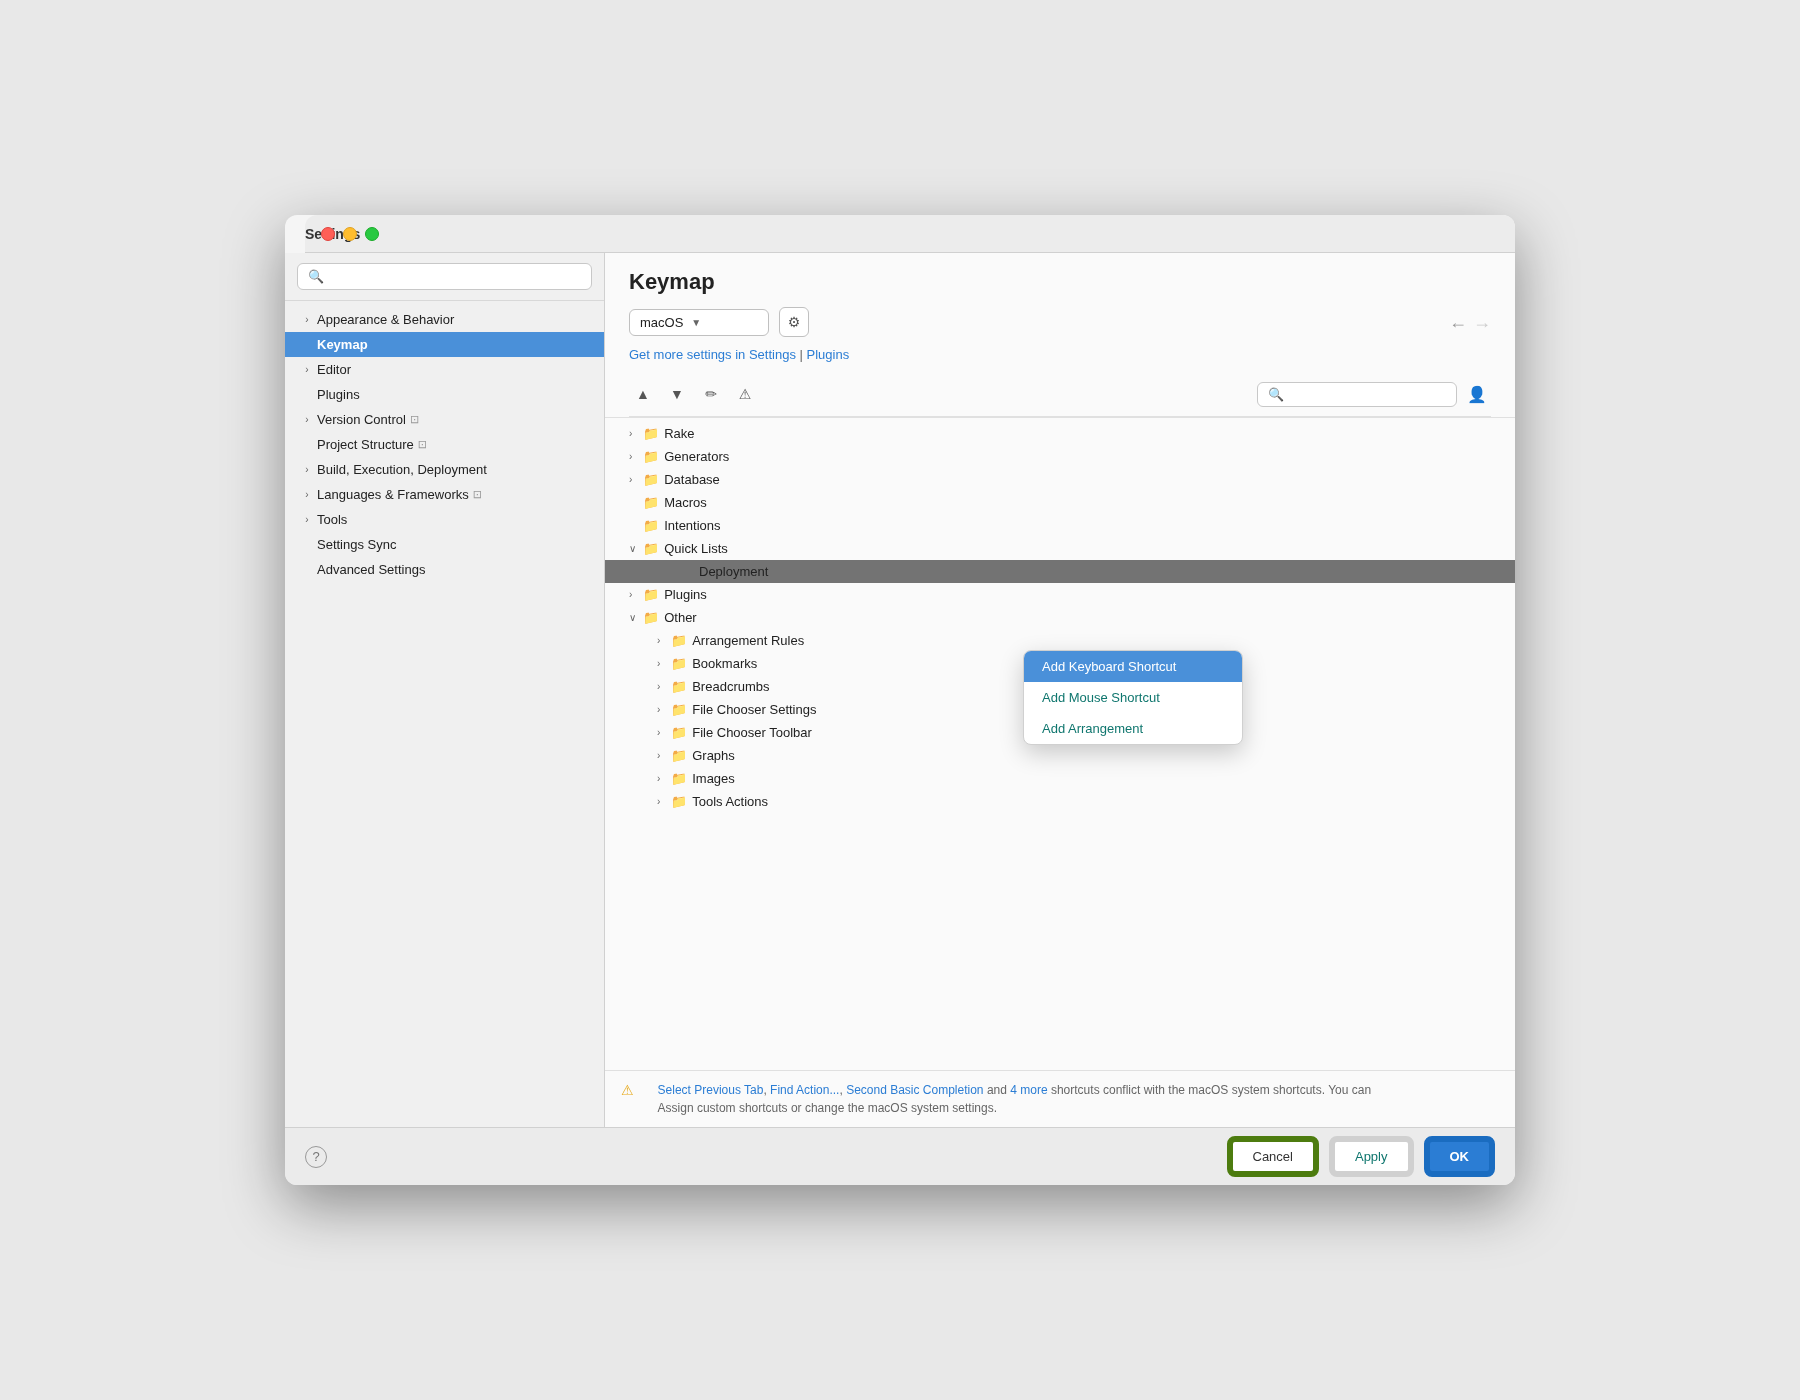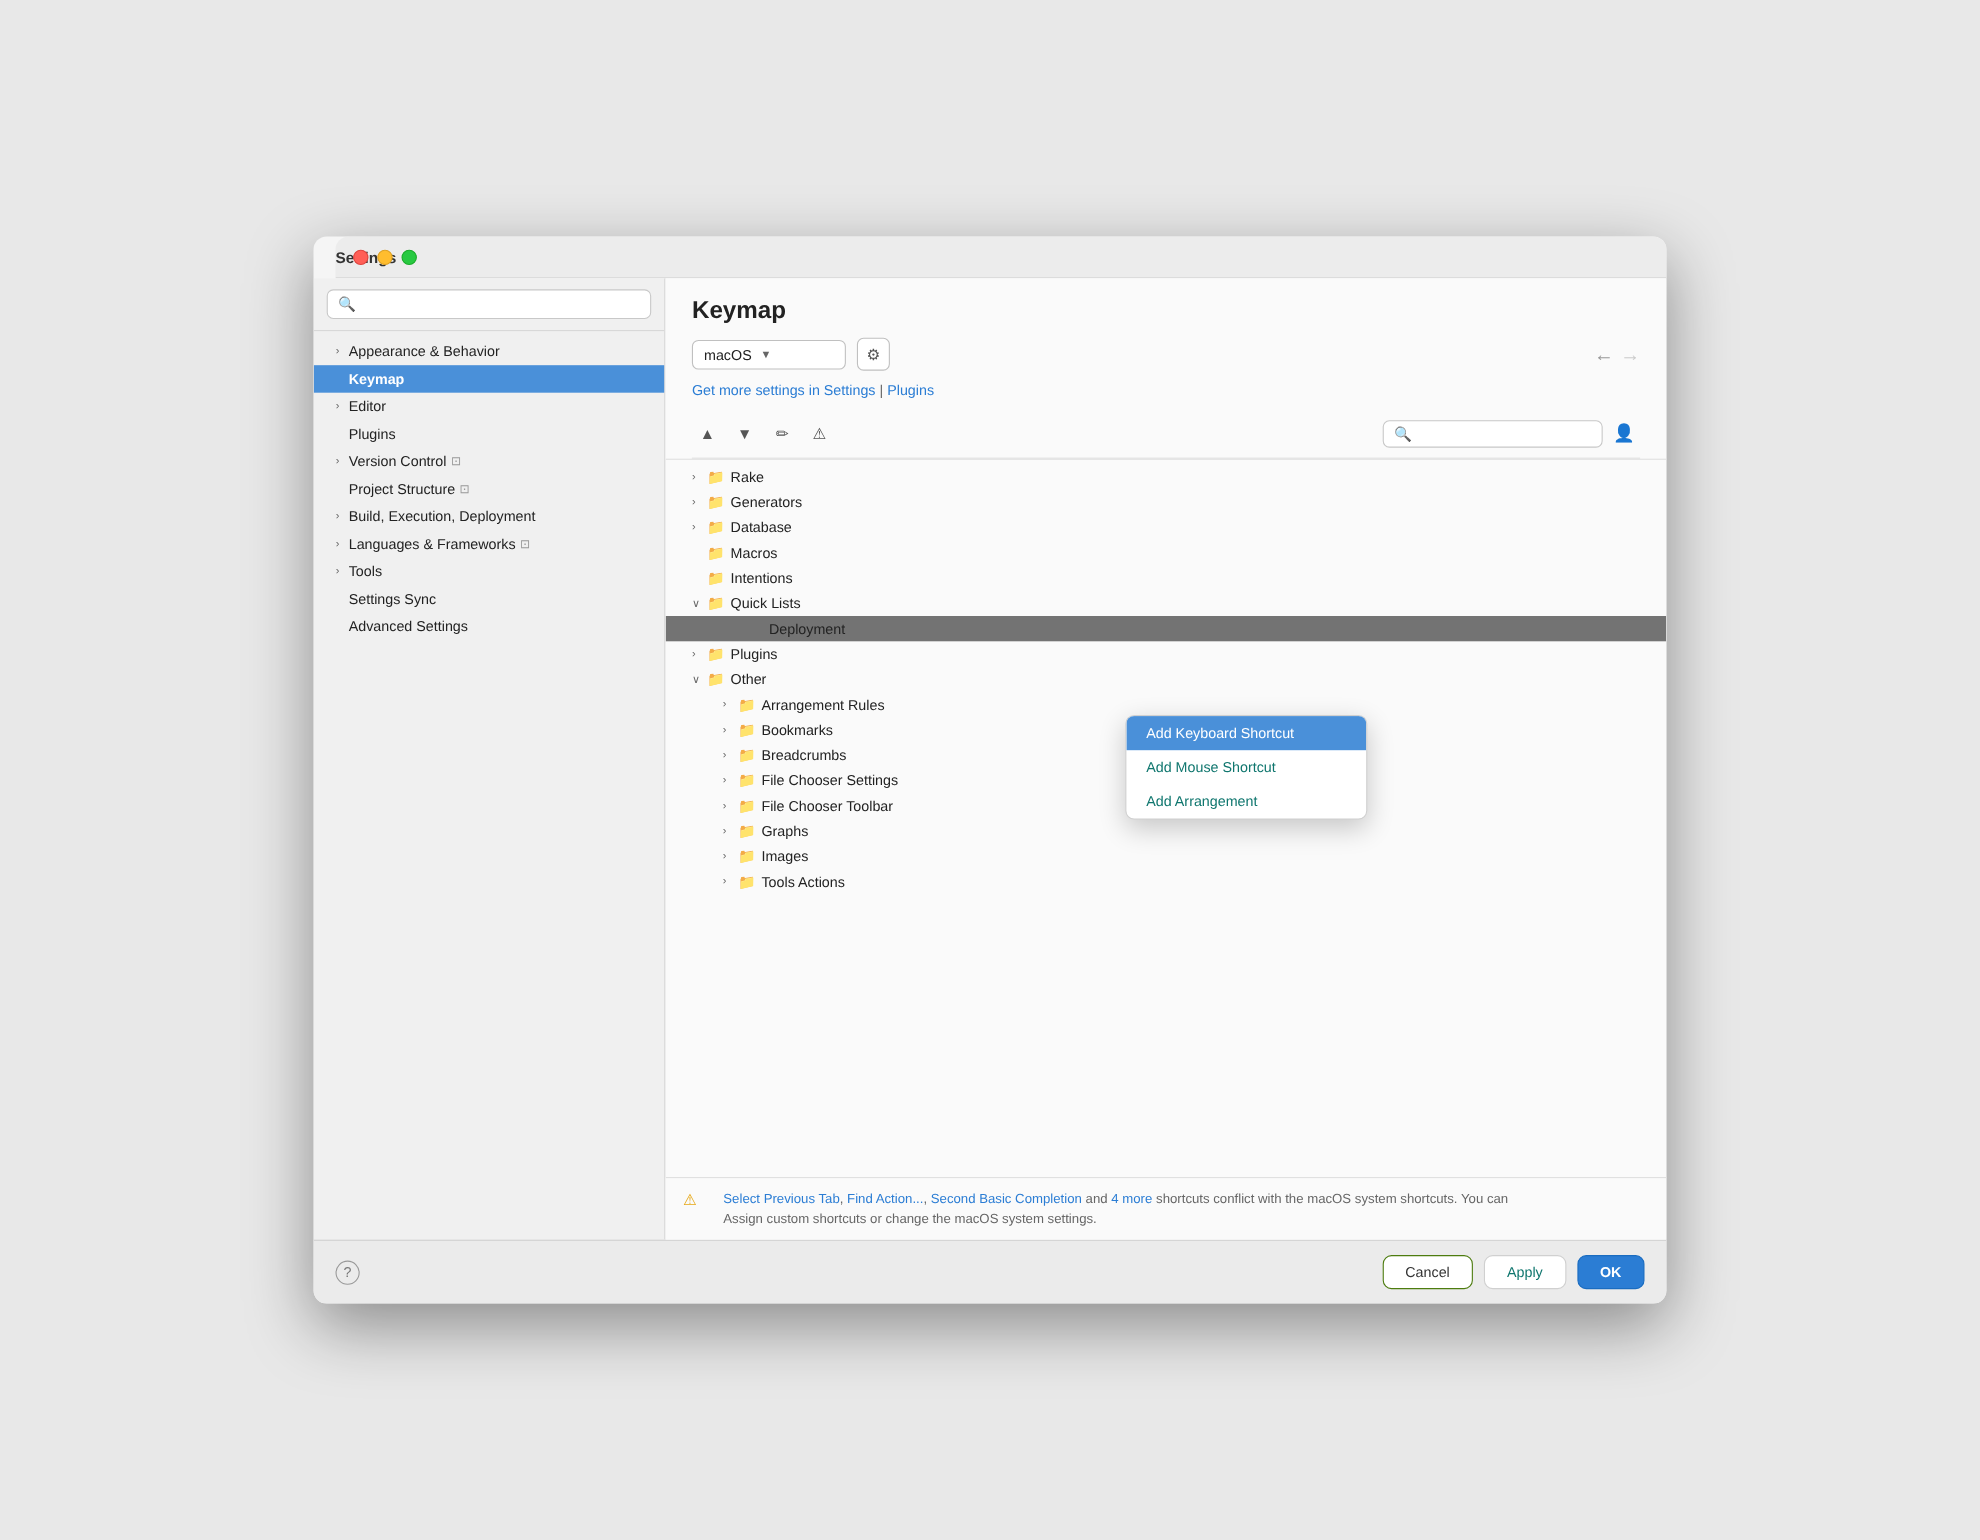--- a/index.html
+++ b/index.html
@@ -274,21 +274,21 @@
       font-size: 13px;
       color: #777;
       cursor: pointer;
     }
     .footer-buttons { display: flex; gap: 10px; }
     .btn {
       padding: 7px 20px;
       border-radius: 8px;
       font-size: 13px;
       cursor: pointer;
-      border: 1px solid #4d7c0f;
+      border: 6px solid #4d7c0f;
       background: white;
       color: #333;
       font-weight: 500;
     }
     .btn-apply { background: white; color: #0f766e; border-color: #d0d0d0; cursor: default; }
     .btn-ok { background: #2b7dd4; color: white; border-color: #1a6cc0; font-weight: 600; }
     
     .context-menu {
       position: absolute;
       top: 232px;

